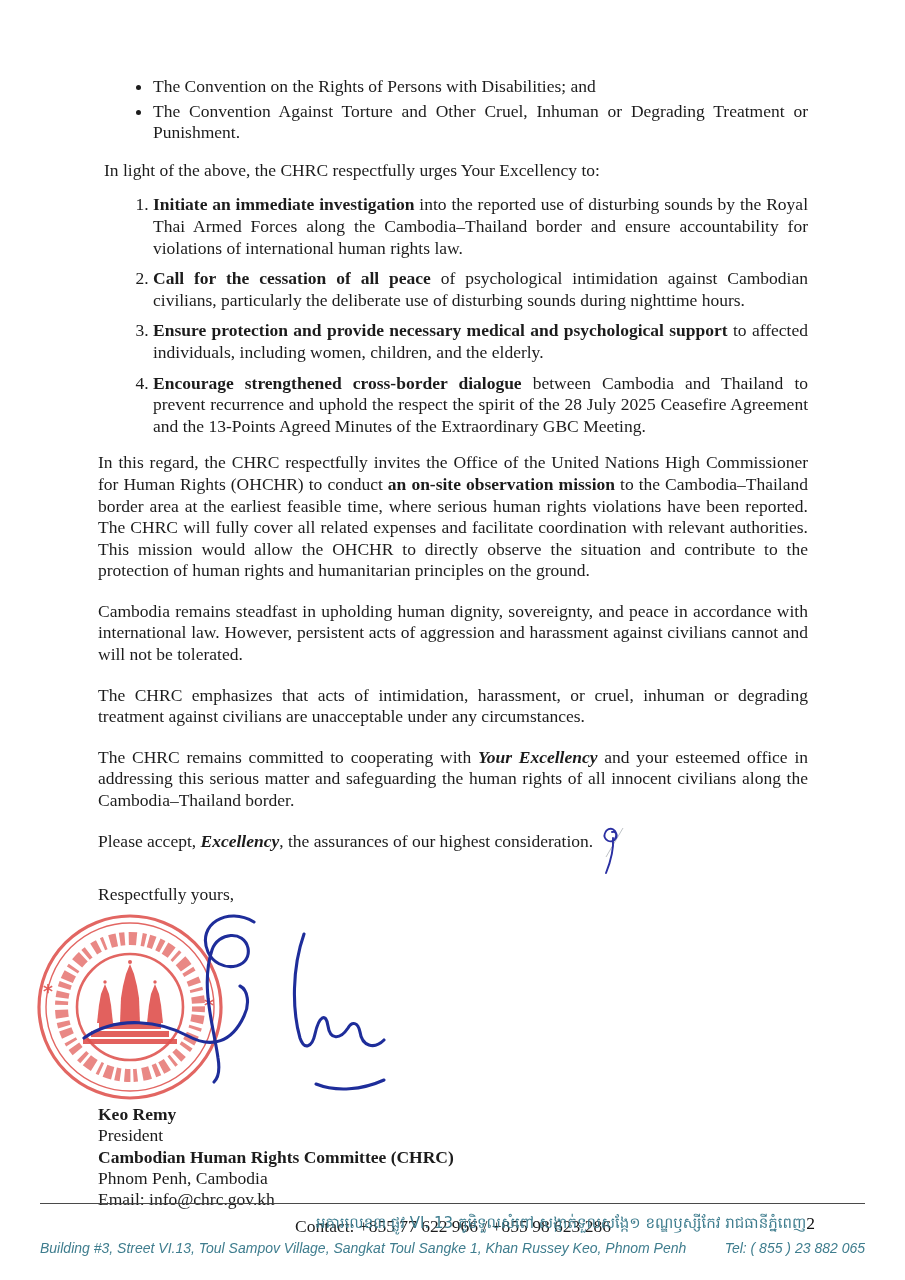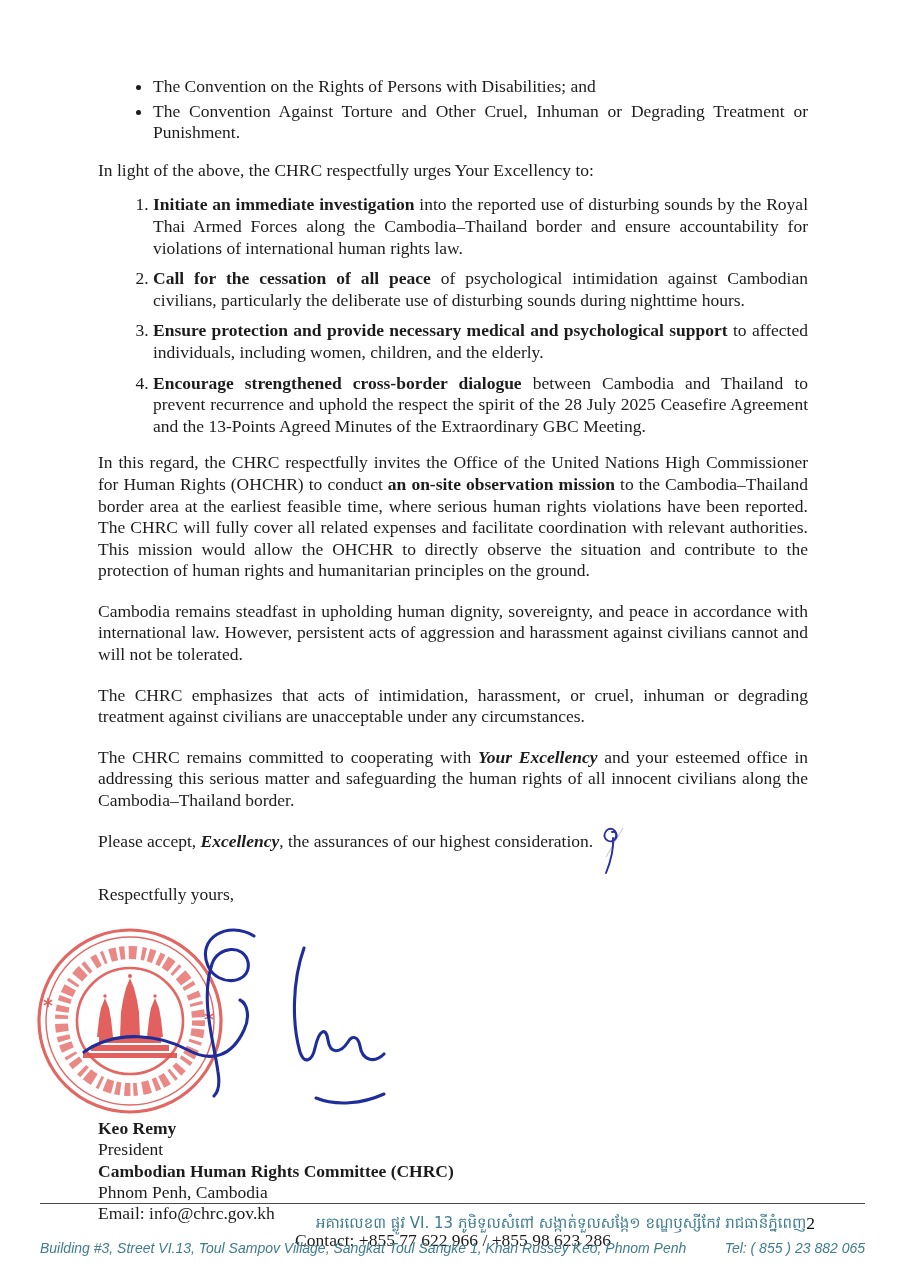--- a/index.html
+++ b/index.html
@@ -6,29 +6,29 @@
   body{
     width:905px;height:1280px;position:relative;background:#ffffff;
     font-family:"Liberation Serif", serif;color:#1c1c1c;overflow:hidden;
   }
   .content{
     position:absolute;left:98px;top:76px;width:710px;
     font-size:17.5px;line-height:21.6px;text-align:justify;
   }
   ul.bullets{margin:0;padding:0 0 0 55px;list-style:disc outside;}
   ul.bullets li{margin:0 0 3px 0;}
-  p.intro{margin:16px 0 0 0;}
+  p.intro{margin:16px 0 0 6px;}
   ol.actions{margin:13px 0 0 0;padding:0 0 0 55px;}
   ol.actions li{margin:0 0 9px 0;}
   ol.actions li:last-child{margin-bottom:0;}
   .para{margin:15px 0 0 0;}
   .para-gap{margin:19px 0 0 0;}
   .courtesy{position:relative;margin:19px 0 0 0;}
   .pen-mark{display:inline-block;vertical-align:top;margin:-6px 0 -30px 6px;}
-  .closing{margin:32px 0 18px 0;text-align:left;}
+  .closing{margin:32px 0 4px 0;text-align:left;}
   .signature-area{position:relative;height:192px;margin-top:4px;}
   .stamp-svg{position:absolute;left:-63px;top:2px;}
   .sig-svg{position:absolute;left:-20px;top:0px;}
   .signer{margin-top:2px;text-align:left;}
   .signer div{line-height:21.4px;}
   .signer .b{font-weight:bold;}
   .signer .contact-line{margin-top:5px;text-align:center;}
   .footer{
     position:absolute;left:40px;right:40px;top:1203px;
     border-top:1.5px solid #4a4a4a;padding-top:9px;

